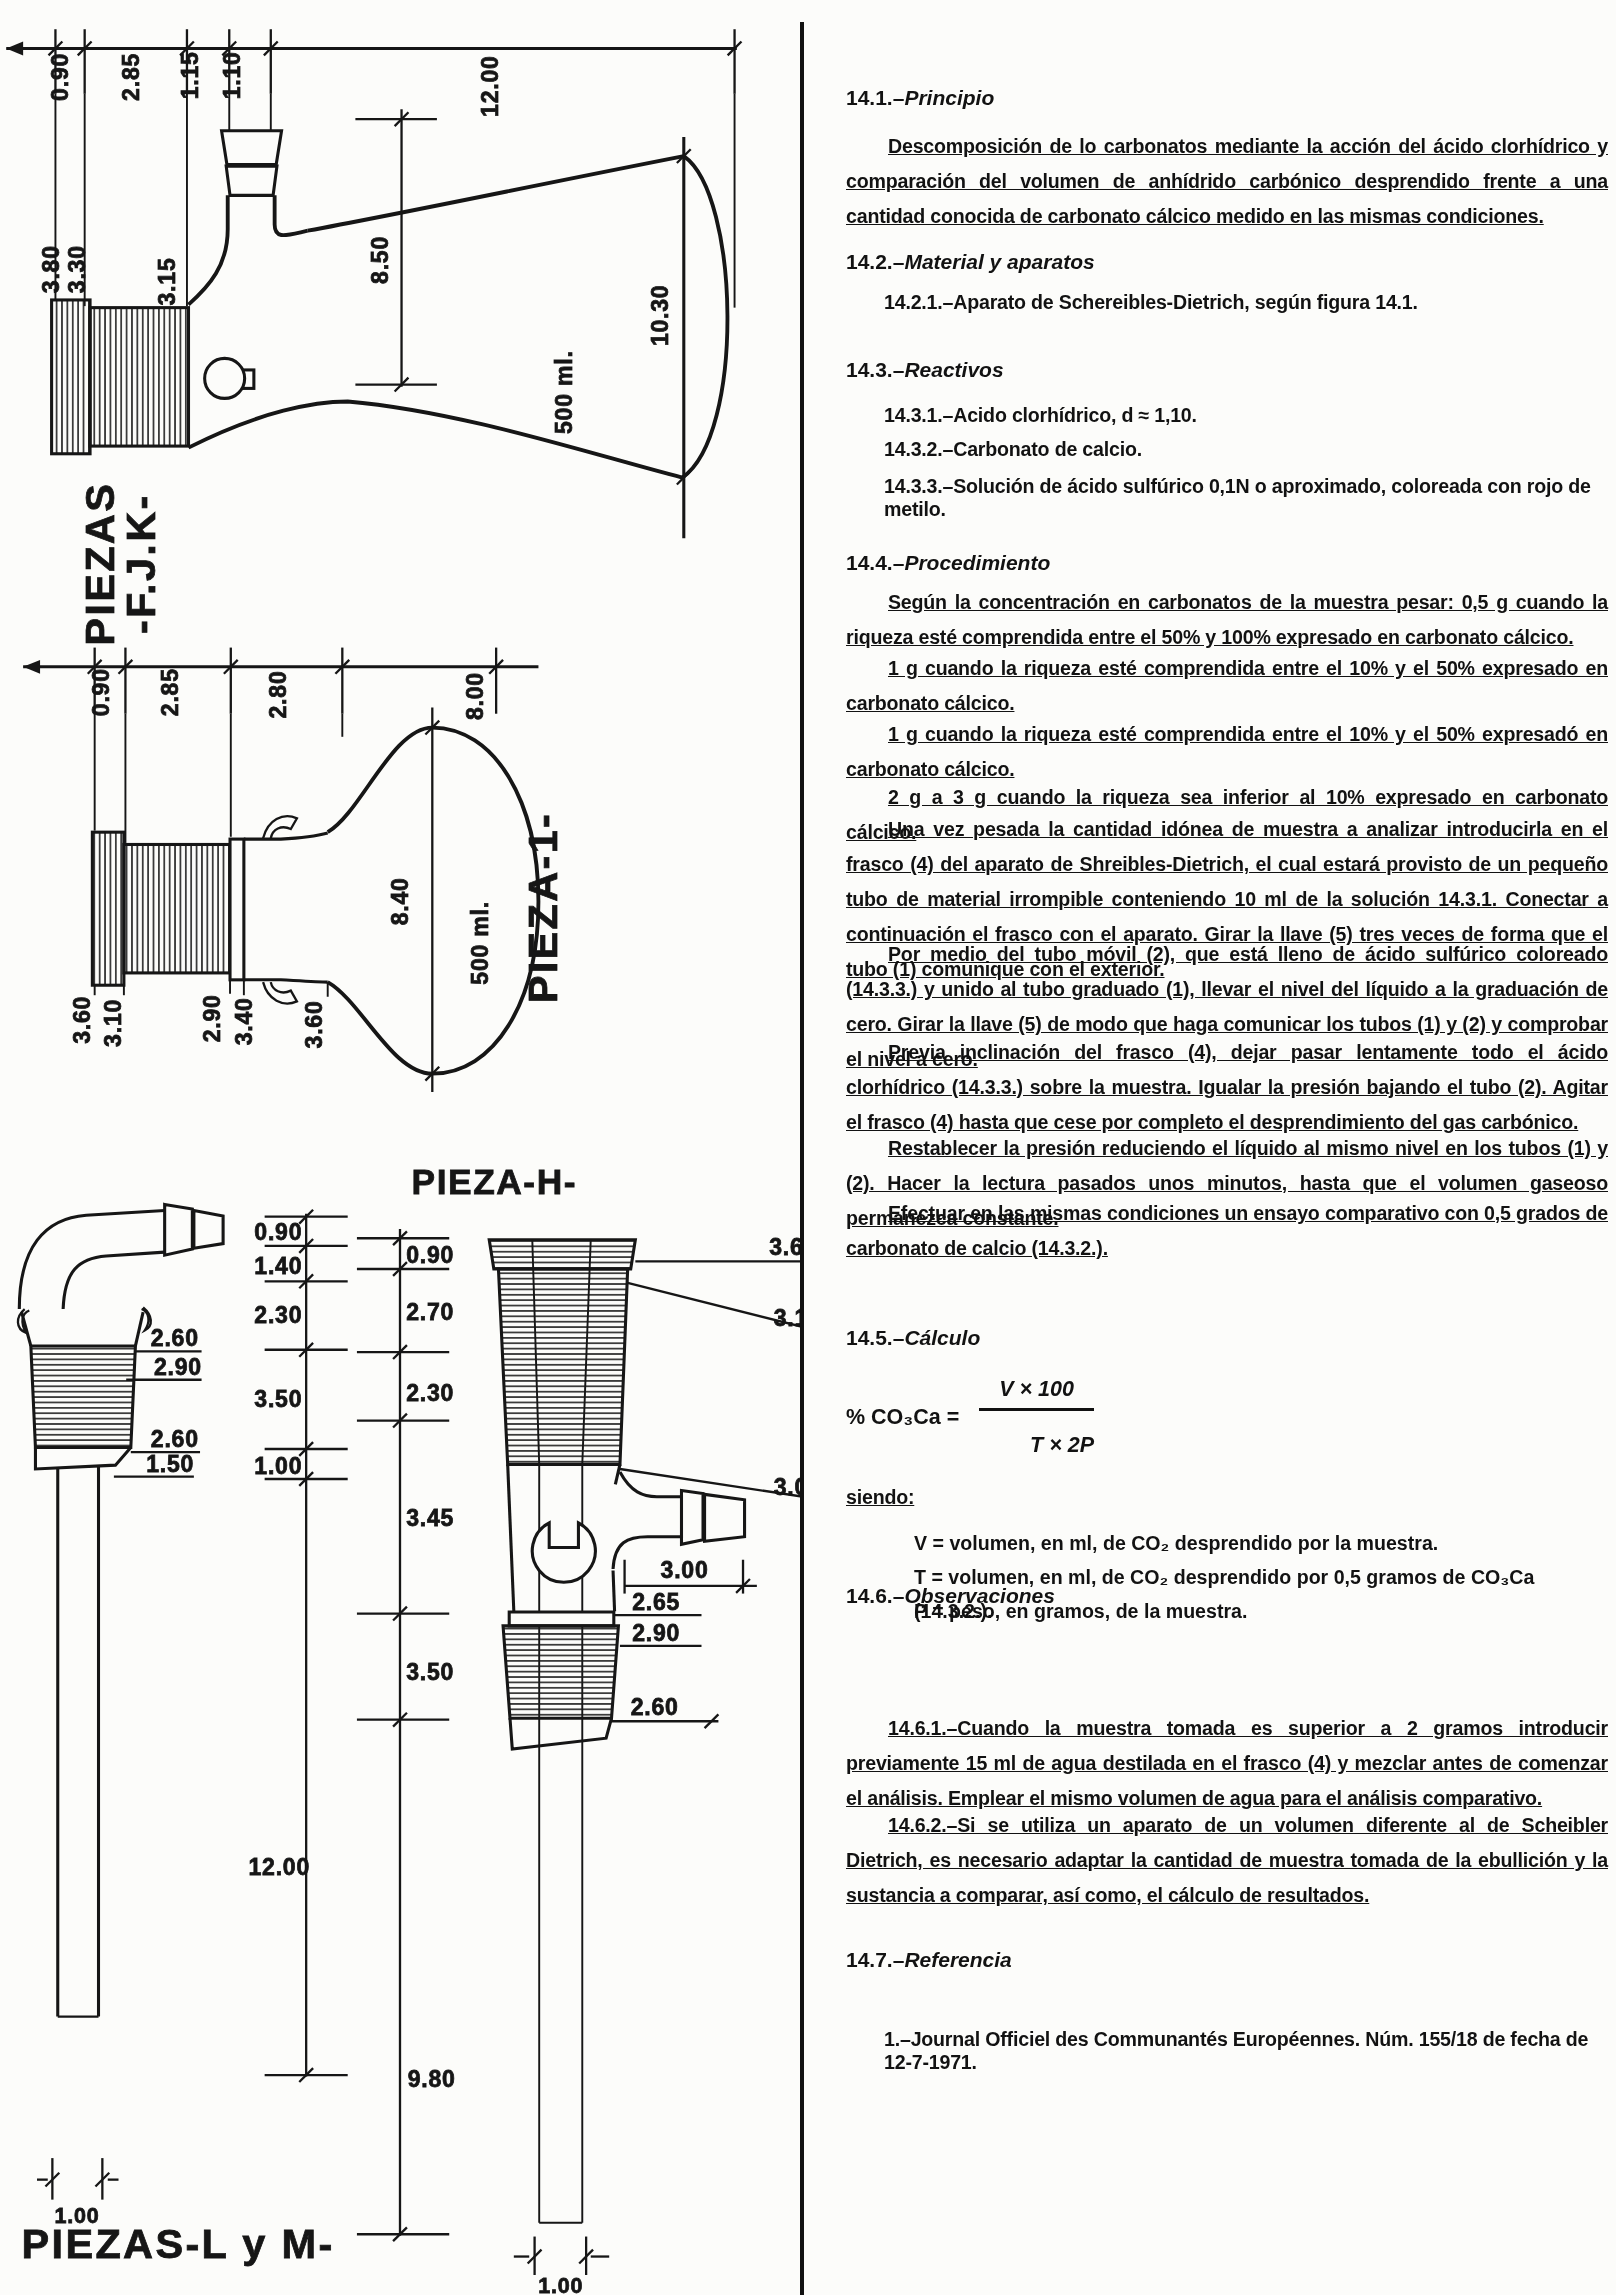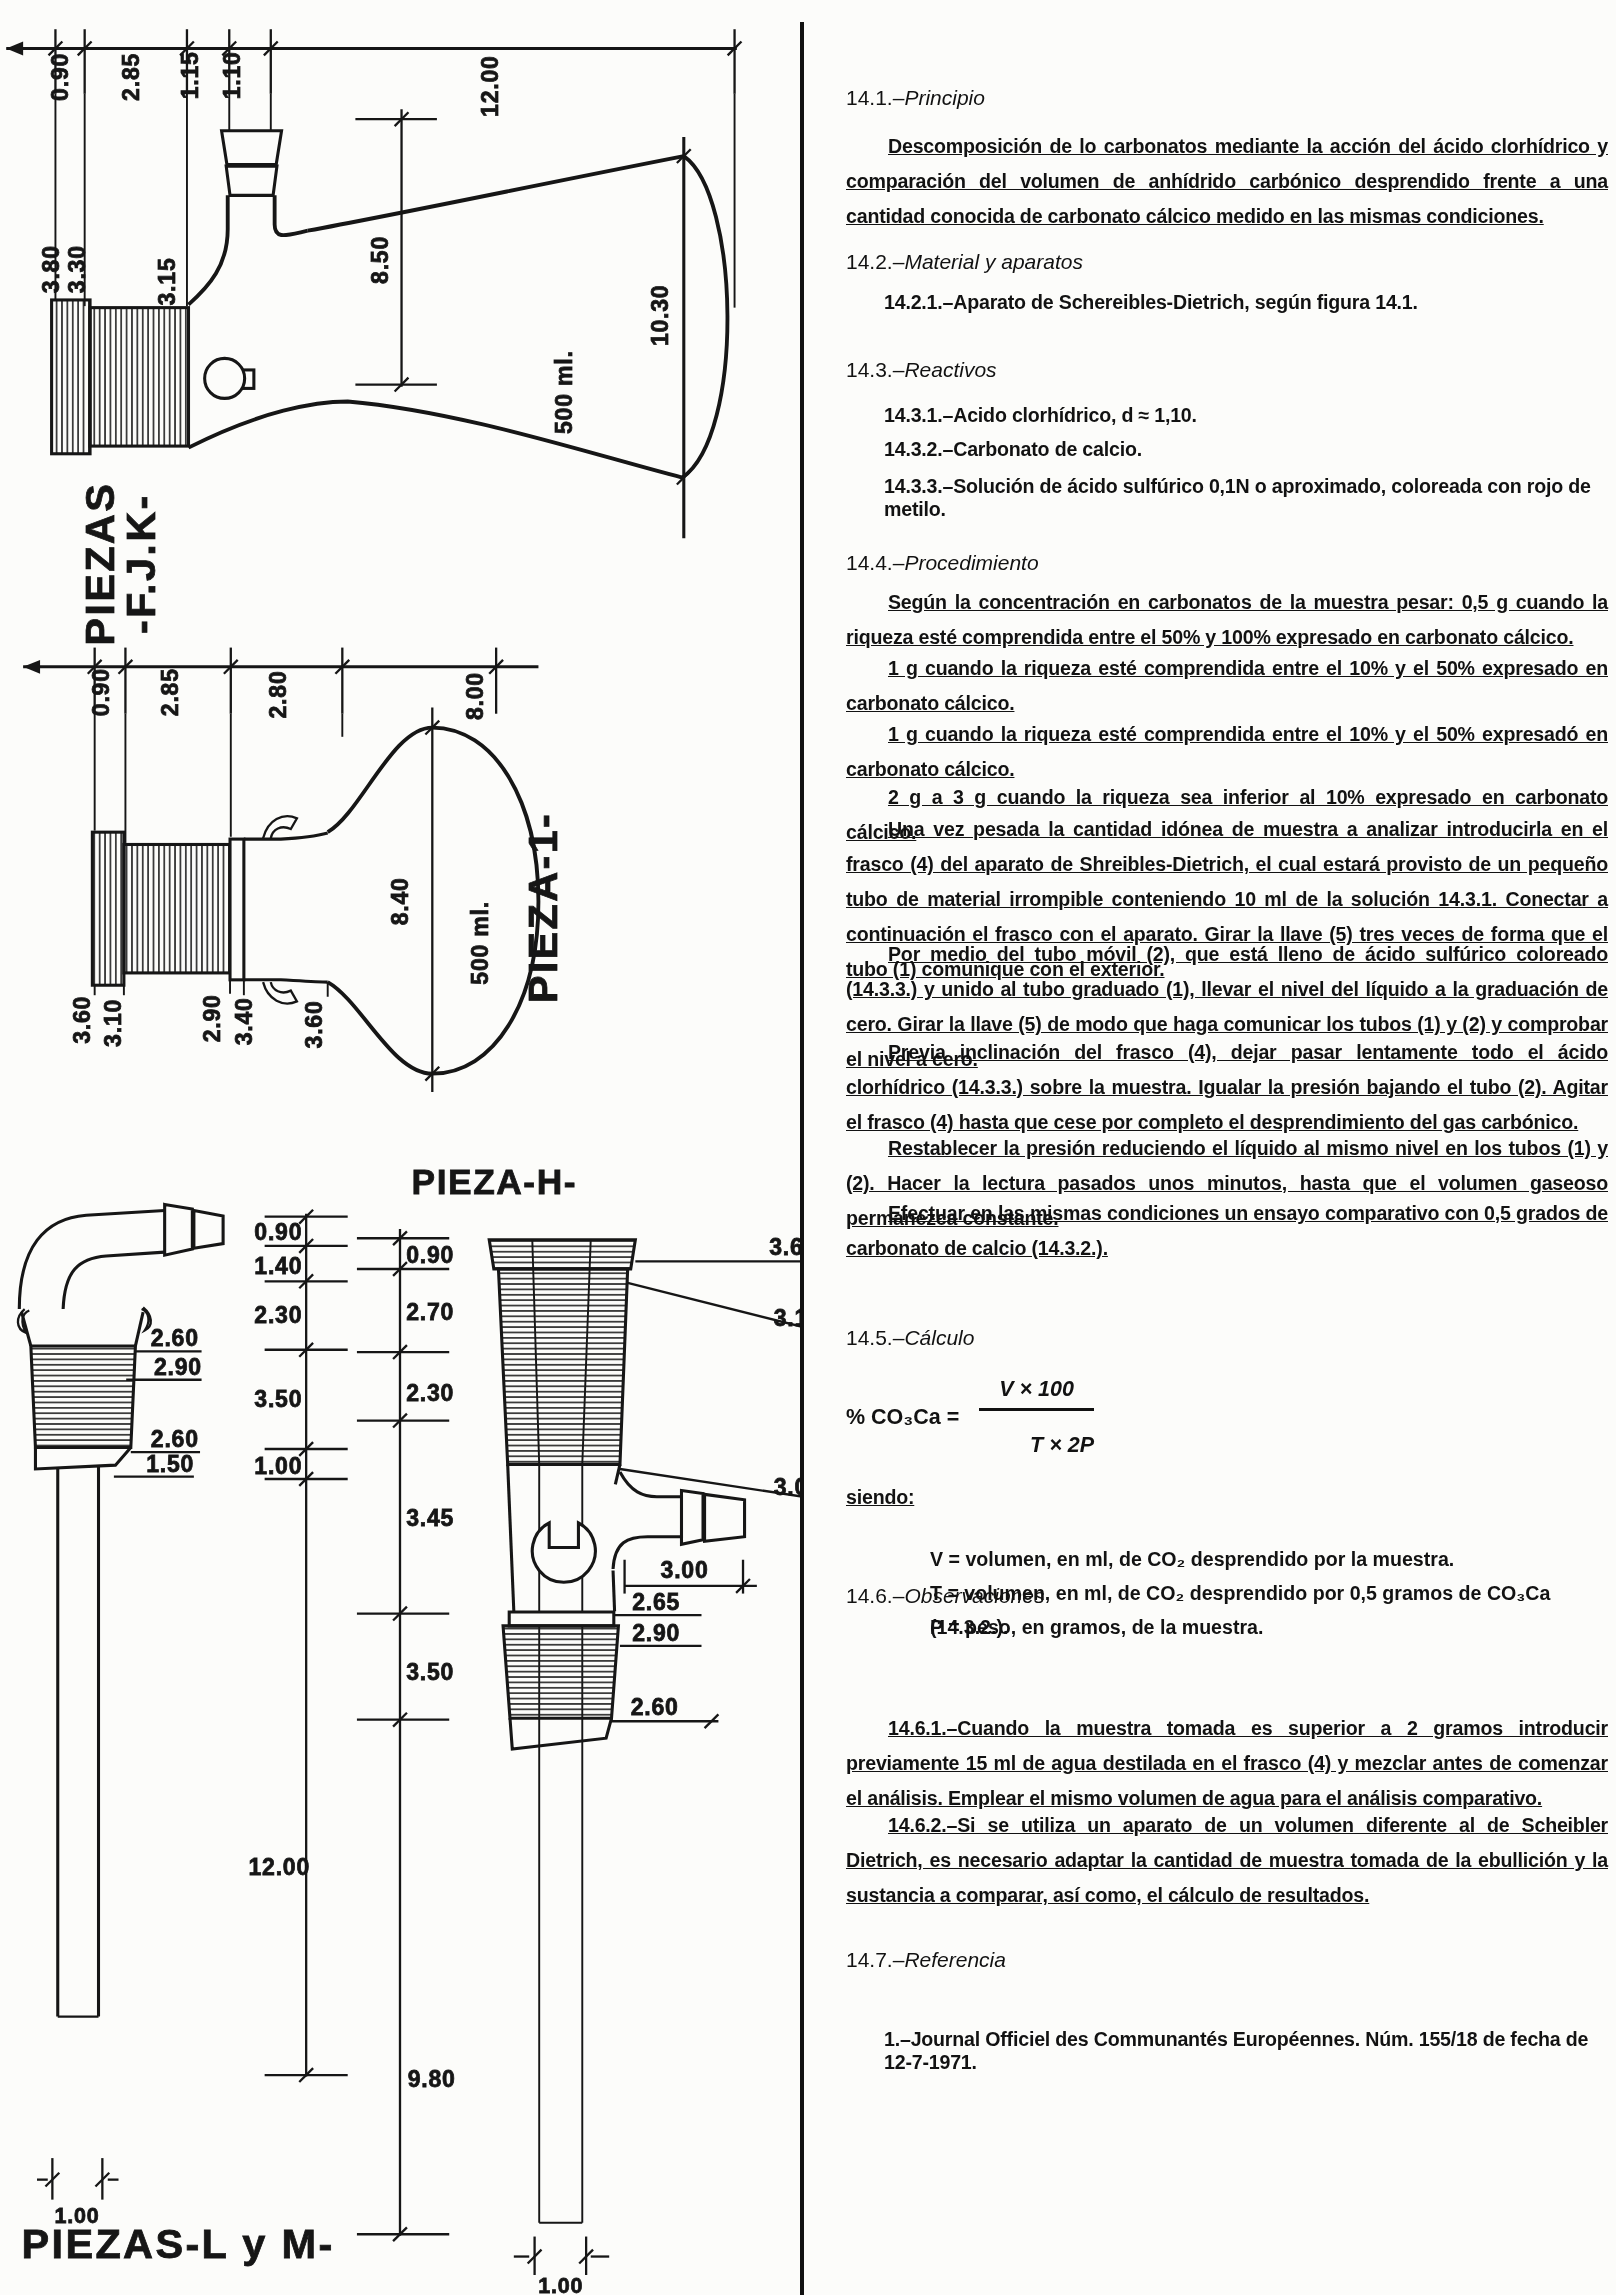--- a/index.html
+++ b/index.html
@@ -2,27 +2,27 @@
 <html style="font-size:12.3px"><head>
 <meta charset="utf-8">
 <style>
   html,body{margin:0;padding:0;background:#e8e8e6;}
   .page{position:relative;width:1616px;height:2295px;background:#fcfcfa;overflow:hidden;
         font-family:"Liberation Sans",sans-serif;color:#121212;}
   .divider{position:absolute;left:800px;top:21.5px;width:3.8px;height:2274px;background:#111;}
   .col{position:absolute;left:846px;top:0;width:762px;height:2295px;}
   .col .ttl{position:absolute;top:20px;left:0;width:100%;text-align:center;
             font-size:23px;font-weight:bold;margin:0;letter-spacing:0.4px;}
-  .h{position:absolute;left:0;margin:0;font-size:21px;font-weight:normal;}
+  .h{position:absolute;left:0;margin:0;font-size:21px;font-weight:bold;}
   .h i{font-style:italic;}
   .b{position:absolute;left:0;width:100%;margin:0;font-size:19.6px;line-height:35px;
      font-weight:bold;text-align:justify;letter-spacing:-0.2px;text-decoration:underline;}
   .ind{text-indent:42px;}
   .it{position:absolute;left:38px;margin:0;font-size:19.6px;font-weight:bold;letter-spacing:-0.2px;}
-  .def{position:absolute;left:68px;width:677px;margin:16px;font-size:19.6px;line-height:34px;font-weight:bold;}
+  .def{position:absolute;left:68px;width:677px;margin:0;font-size:19.6px;line-height:34px;font-weight:bold;}
   .formula{position:absolute;left:0;top:1377px;font-size:21.5px;font-weight:bold;}
   .formula .lhs{display:inline-block;vertical-align:middle;}
   .frac{display:inline-block;vertical-align:middle;text-align:right;margin-left:14px;font-style:italic;}
   .frac .nu{display:block;padding:0 20px 6.2px;border-bottom:3.8px solid #111;}
   .frac .de{display:block;padding-top:22px;}
   svg{position:absolute;left:0;top:0;}
   svg text{font-family:"Liberation Sans",sans-serif;font-weight:bold;fill:#161616;}
   .t30{font-size:30px;letter-spacing:1px;}
   .t28{font-size:28px;letter-spacing:1px;}
   .t46{font-size:46px;letter-spacing:2px;}

